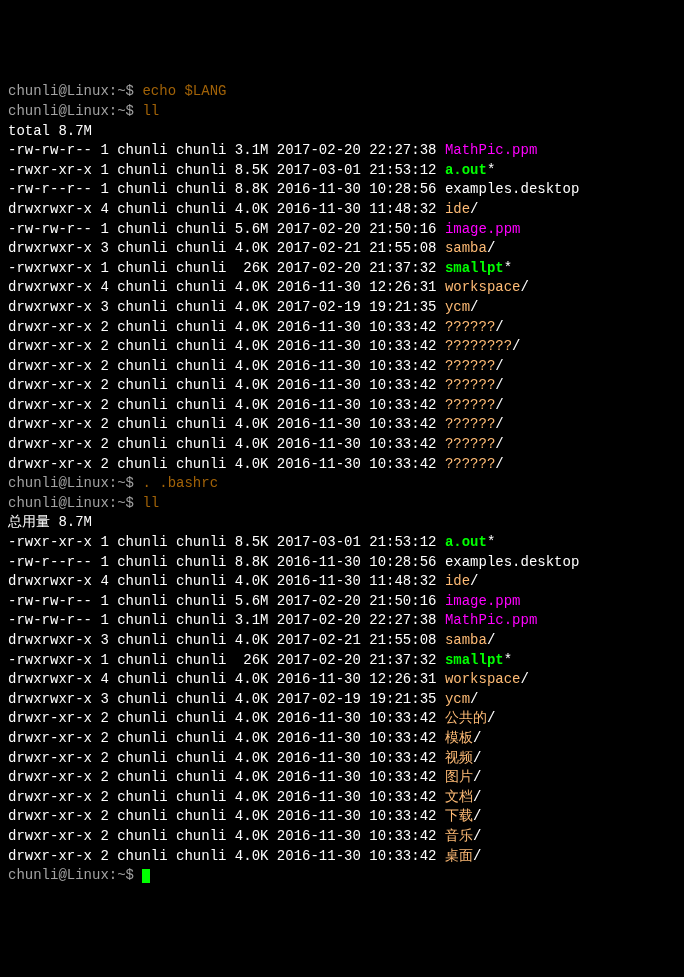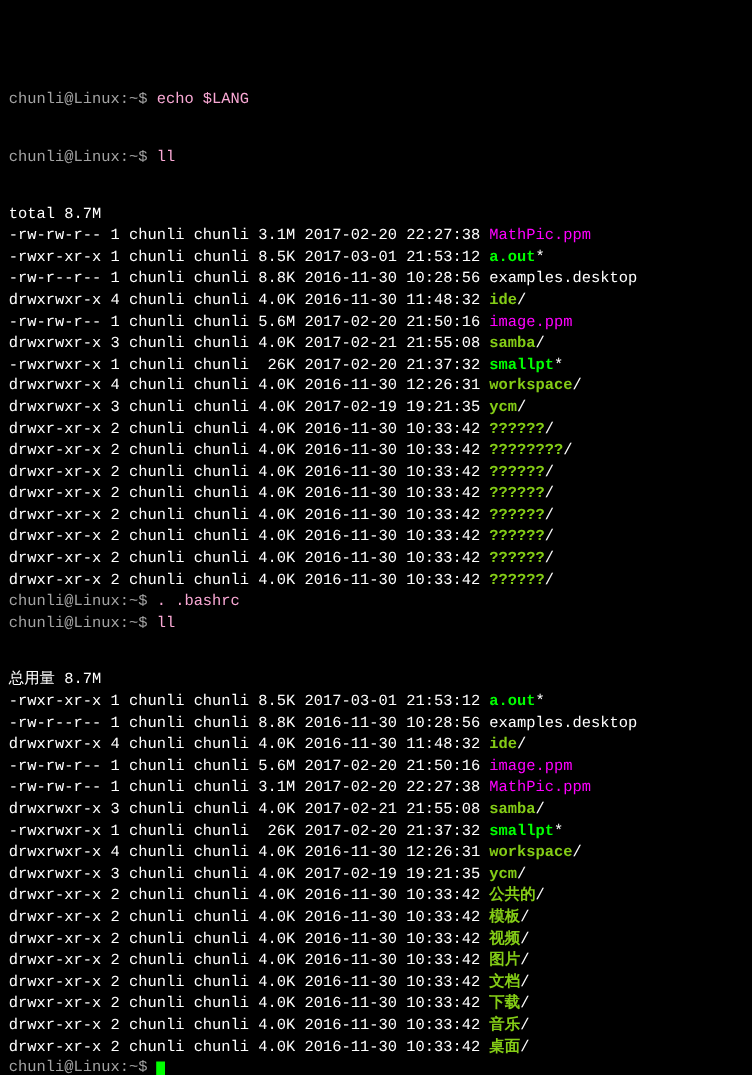--- a/index.html
+++ b/index.html
@@ -7,25 +7,25 @@
     color: #ffffff;
     font-family: "Consolas", "Courier New", monospace;
     font-size: 14px;
     line-height: 1.4;
     margin: 0;
     padding: 4px 8px;
     white-space: pre;
     width: 684px;
     box-sizing: border-box;
   }
-  .cmd         { color: #f9a8d4; margin-top: 28px; }
+  .cmd         { color: #a16207; margin-top: 28px; }
   .green       { color: #00ff00; font-weight: bold; }
-  .blue        { color: #84cc16; font-weight: bold; }
+  .blue        { color: #fdba74; font-weight: normal; }
   .magenta     { color: #ff00ff; font-weight: normal; }
-  .white       { color: #ffffff; margin-top: 32px; }
+  .white       { color: #ffffff; }
   .cursor {
     display: inline-block;
     width: 8px;
     height: 14px;
     background: #00ff00;
     vertical-align: text-bottom;
   }
   .line { display: block; }
   .fname { }
   .suffix { color: #ffffff; }

